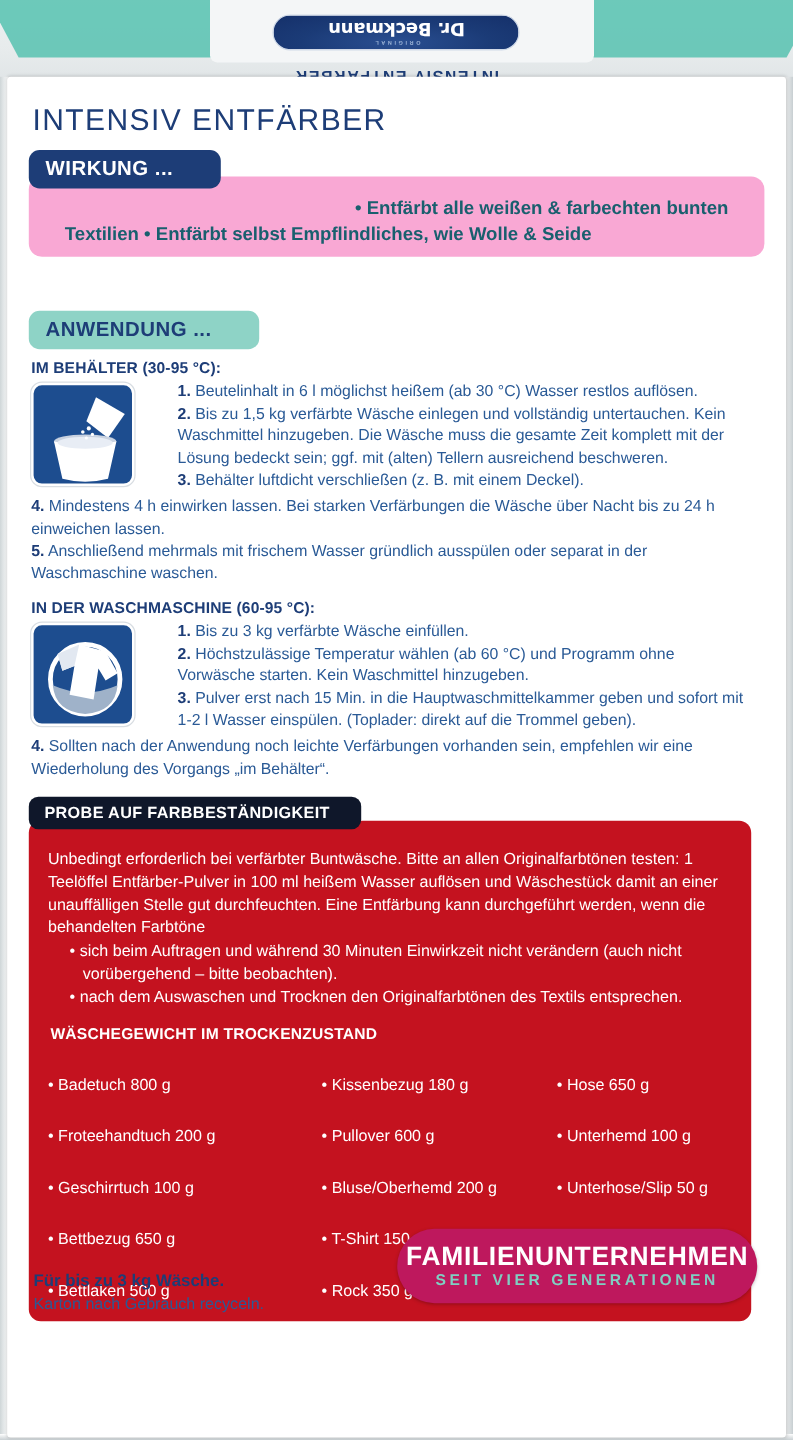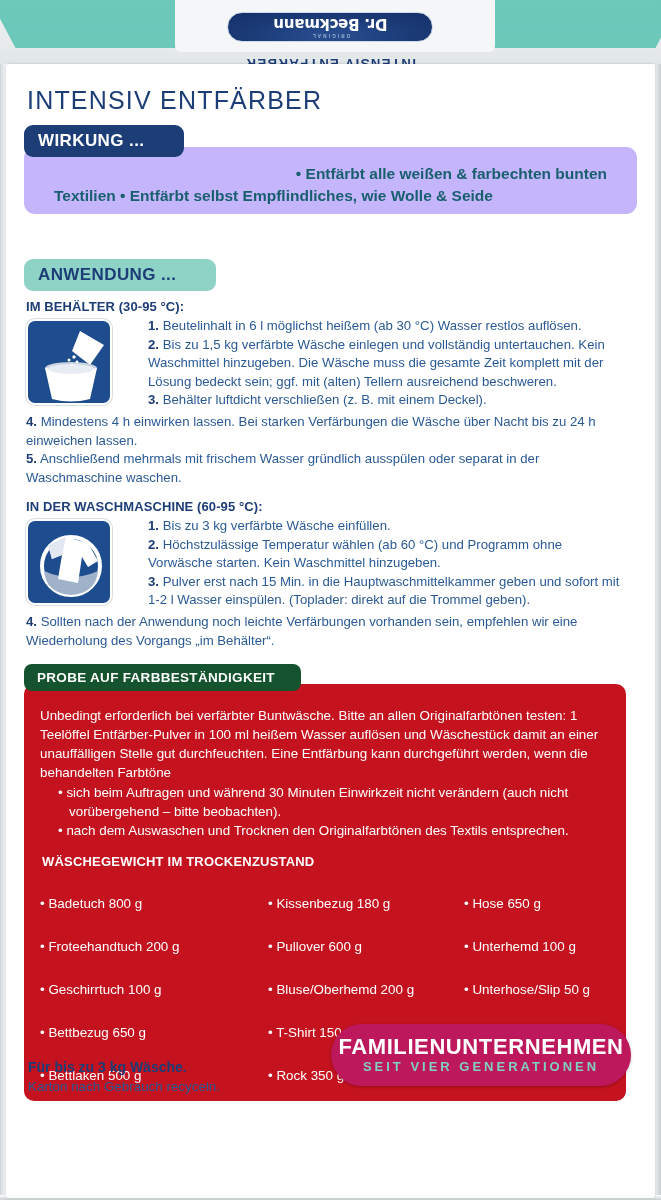--- a/index.html
+++ b/index.html
@@ -140,21 +140,21 @@
     margin: 0 0 10px 3px;
   }
 
   
   .wirkung-wrap { position: relative; margin-bottom: 16px; }
   .wirkung-band {
     position: absolute;
     left: 0; top: 22px;
     width: 613px;
     border-radius: 11px;
-    background: #c4b5fd;
+    background: #f9a8d4;
     padding: 16px 12px 7px 12px;
   }
   .wirkung-tab {
     position: relative;
     z-index: 3;
     display: inline-block;
     background: #1d3d77;
     color: #ffffff;
     font-size: 17px;
     font-weight: bold;
@@ -237,21 +237,21 @@
     left: 0; top: 20px;
     width: 602px;
     background: #c4121f;
     border-radius: 10px;
     padding: 22px 1px 14px 16px;
   }
   .red-tab {
     position: relative;
     z-index: 3;
     display: inline-block;
-    background: #14532d;
+    background: #0f172a;
     color: #ffffff;
     font-size: 13.5px;
     font-weight: bold;
     letter-spacing: 0.3px;
     padding: 6px 26px 6px 13px;
     border-radius: 8px;
   }
   .red-text {
     font-size: 13.4px;
     color: #ffffff;

